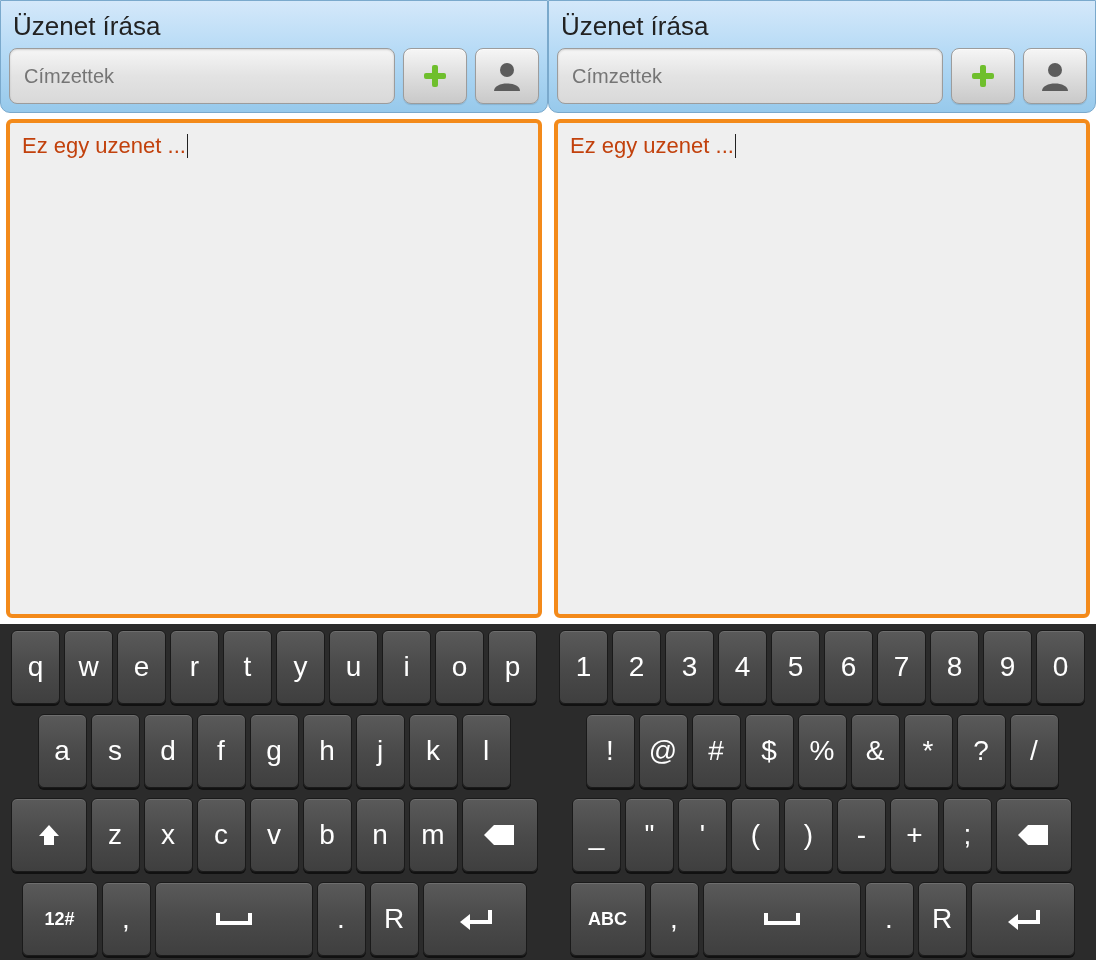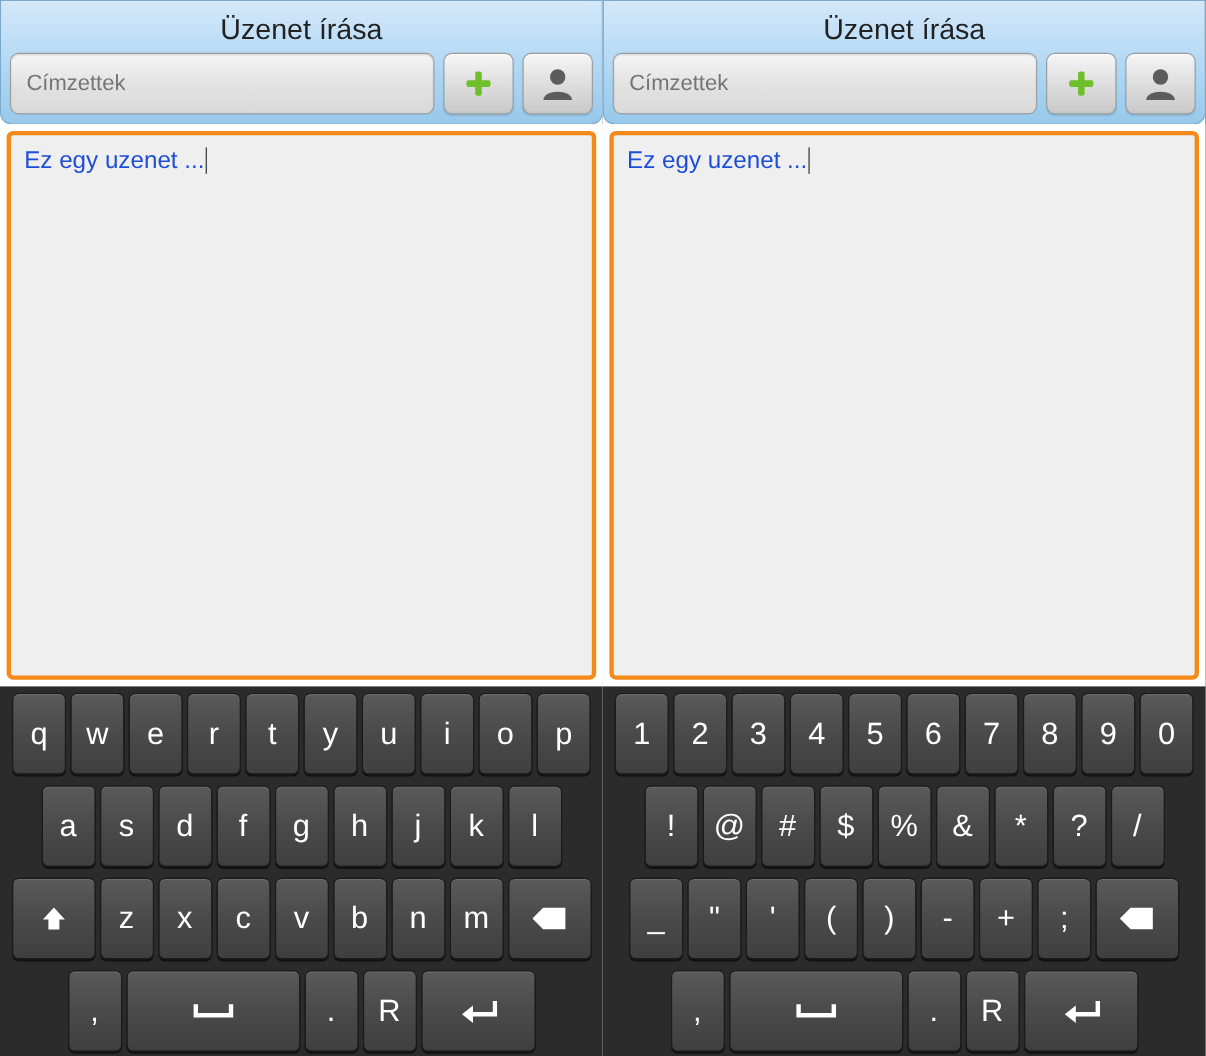--- a/index.html
+++ b/index.html
@@ -22,21 +22,20 @@
   .header {
     background: linear-gradient(to bottom, #d4e8fa 0%, #b3d9f5 50%, #97c9eb 100%);
     border: 1px solid #7aa9cc;
     border-radius: 0 0 10px 10px;
     padding: 6px 8px 8px 8px;
   }
   .title {
     font-size: 26px;
     color: #222;
     padding: 4px 4px 6px 4px;
-    text-align: center;
   }
   .header-row {
     display: flex;
     gap: 8px;
     align-items: stretch;
   }
   .recipients {
     flex: 1;
     height: 56px;
     border: 1px solid #9c9c9c;
@@ -64,21 +63,21 @@
     padding: 6px;
     background: #fff;
   }
   .msg-box {
     width: 100%;
     height: 100%;
     border-radius: 6px;
     background: #efefef;
     padding: 10px 12px;
     font-size: 22px;
-    color: #1d4ed8;
+    color: #c2410c;
     position: relative;
   }
   .msg-box.focused {
     border: 4px solid #f38a1a;
   }
   .cursor {
     display: inline-block;
     width: 1px;
     height: 24px;
     background: #222;
@@ -186,20 +185,21 @@
       <div class="key">b</div>
       <div class="key">n</div>
       <div class="key">m</div>
       <div class="key w15">
         <svg width="32" height="20" viewBox="0 0 32 20">
             <path d="M0 10 L10 0 H30 V20 H10 Z" fill="#fff"></path>
           </svg>
       </div>
     </div>
     <div class="kbd-row">
+      <div class="key w15 special">12#</div>
       <div class="key">,</div>
       <div class="key space">
         <svg width="40" height="16" viewBox="0 0 40 16">
             <path d="M2 2 V14 H38 V2 H34 V10 H6 V2 Z" fill="#fff"></path>
           </svg>
       </div>
       <div class="key">.</div>
       <div class="key">R</div>
       <div class="key w2">
         <svg width="34" height="22" viewBox="0 0 34 22">
@@ -269,20 +269,21 @@
       <div class="key">-</div>
       <div class="key">+</div>
       <div class="key">;</div>
       <div class="key w15">
         <svg width="32" height="20" viewBox="0 0 32 20">
             <path d="M0 10 L10 0 H30 V20 H10 Z" fill="#fff"></path>
           </svg>
       </div>
     </div>
     <div class="kbd-row">
+      <div class="key w15 special">ABC</div>
       <div class="key">,</div>
       <div class="key space">
         <svg width="40" height="16" viewBox="0 0 40 16">
             <path d="M2 2 V14 H38 V2 H34 V10 H6 V2 Z" fill="#fff"></path>
           </svg>
       </div>
       <div class="key">.</div>
       <div class="key">R</div>
       <div class="key w2">
         <svg width="34" height="22" viewBox="0 0 34 22">

